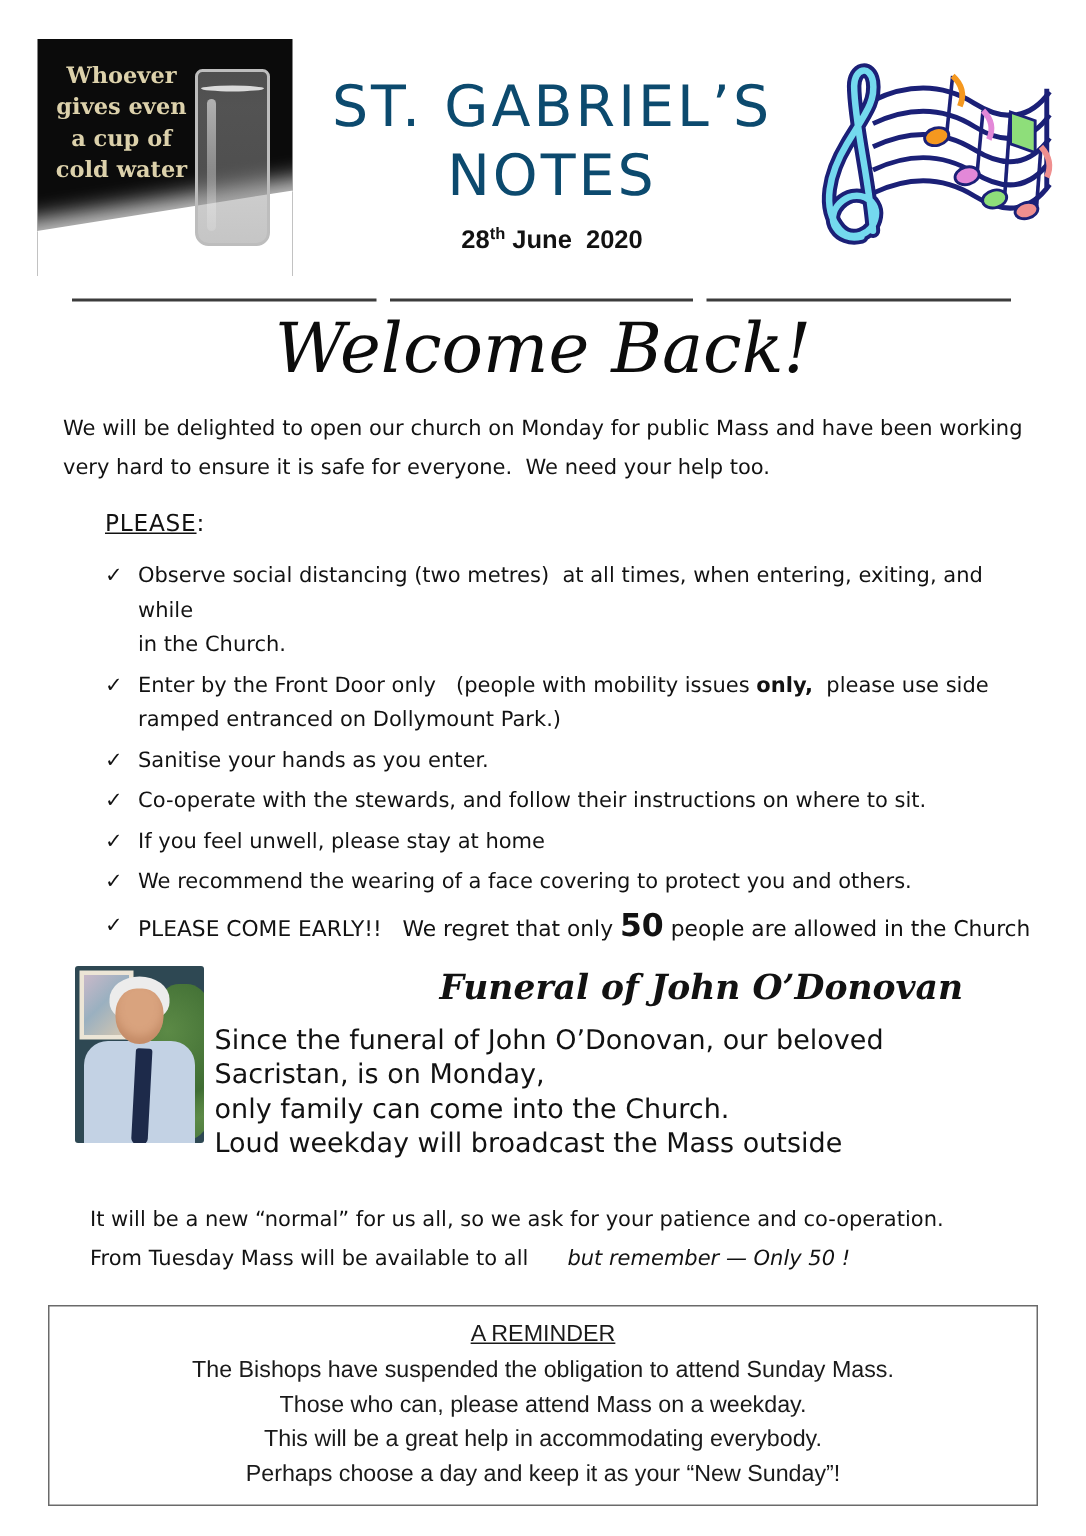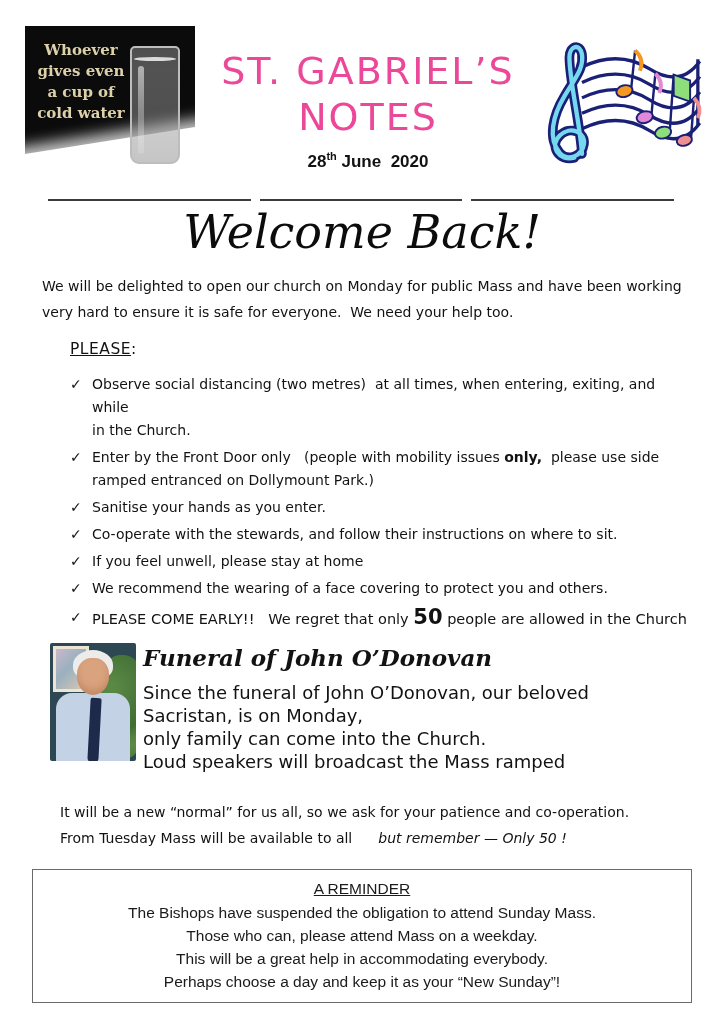--- a/index.html
+++ b/index.html
@@ -10,21 +10,21 @@
   
   .header { display:flex; align-items:flex-start; padding-top:26px; }
   .cup-image { position:relative; width:170px; height:158px; margin-left:25px; background:#0b0b0b; overflow:hidden; flex:0 0 auto; }
   .table-light { position:absolute; left:-24px; bottom:-34px; width:230px; height:78px; background:#ffffff; transform:rotate(-9deg); box-shadow:0 0 14px 8px rgba(255,255,255,0.75); }
   .glass { position:absolute; right:15px; top:20px; width:50px; height:118px; border:2px solid #bdbdbd; border-radius:5px 5px 9px 9px; background:linear-gradient(180deg, rgba(235,235,235,0.30) 0%, rgba(170,170,170,0.45) 20%, rgba(140,140,140,0.5) 100%); z-index:2; }
   .glass::before { content:""; position:absolute; left:2px; right:2px; top:9px; height:4px; background:#e9e9e9; border-radius:50%; opacity:.9; }
   .glass::after { content:""; position:absolute; left:6px; top:18px; bottom:8px; width:6px; background:linear-gradient(180deg, rgba(255,255,255,.55), rgba(255,255,255,.15)); border-radius:3px; }
   .cup-caption { position:absolute; left:4px; top:14px; width:104px; z-index:3; color:#dcd1ab; font-family:"DejaVu Serif", serif; font-weight:bold; font-size:15px; line-height:21px; text-align:center; }
 
   .title-block { flex:1 1 auto; text-align:center; padding-top:22px; }
-  .title-line1, .title-line2 { font-size:38px; letter-spacing:2px; font-weight:500; color:#ec4899; line-height:46px; }
+  .title-line1, .title-line2 { font-size:38px; letter-spacing:2px; font-weight:500; color:#0c4a6e; line-height:46px; }
   .date { margin-top:10px; font-family:"Liberation Sans", sans-serif; font-weight:bold; font-size:17px; white-space:pre; }
   .date sup { font-size:11px; }
 
   .music { flex:0 0 auto; width:165px; margin-right:18px; padding-top:12px; }
 
   
   .divider { display:flex; gap:9px; margin:15px 50px 0 48px; }
   .divider span { flex:1; height:0; border-bottom:2px solid #3c3c3c; }
 
   
@@ -44,21 +44,21 @@
   
   .funeral { margin:12px 42px 0; min-height:122px; }
   .photo { position:relative; float:left; width:86px; height:118px; margin-left:8px; background:#2e4853; overflow:hidden; border-radius:2px; }
   .photo .frame { position:absolute; left:3px; top:3px; width:36px; height:46px; background:linear-gradient(135deg,#c9b9c9,#9ab0c0 45%,#d8c8b0); border:3px solid #ece5d6; }
   .photo .plant { position:absolute; right:-12px; top:12px; width:52px; height:104px; border-radius:45%; background:radial-gradient(circle at 30% 30%, #5c8a46, #3f6d33 55%, rgba(63,109,51,0) 76%), radial-gradient(circle at 62% 68%, #6d9a50, #46743a 55%, rgba(70,116,58,0) 78%); }
   .photo .hair { position:absolute; left:23px; top:7px; width:40px; height:30px; background:#ececec; border-radius:50% 50% 42% 42%; }
   .photo .face { position:absolute; left:27px; top:15px; width:32px; height:37px; background:#d9a37e; border-radius:46% 46% 52% 52%; box-shadow:inset 0 -5px 6px rgba(170,110,75,.45); }
   .photo .shirt { position:absolute; left:6px; top:50px; width:74px; height:70px; background:#c3d2e4; border-radius:16px 16px 0 0; }
   .photo .tie { position:absolute; left:39px; top:55px; width:11px; height:64px; background:#1d2a4a; transform:rotate(3deg); border-radius:2px 2px 4px 4px; }
   .funeral-text { margin-left:101px; }
-  .funeral-text h2 { font-family:"DejaVu Serif", serif; font-style:italic; font-weight:600; font-size:23px; text-align:left; line-height:30px; margin:4px 40px 8px 0; }
+  .funeral-text h2 { font-family:"DejaVu Serif", serif; font-style:italic; font-weight:600; font-size:23px; text-align:right; line-height:30px; margin:4px 40px 8px 0; }
   .funeral-text .line { font-size:18px; line-height:23px; }
 
   
   .closing { margin:26px 60px 0; font-size:14px; line-height:26px; clear:both; }
   .closing em { margin-left:26px; font-style:italic; }
 
   
   .reminder-box { margin:18px auto 0; width:660px; border:1.5px solid #6a6a6a; text-align:center; font-family:"Liberation Sans", sans-serif; font-size:15.5px; line-height:23px; padding:7px 26px 9px; color:#1a1a1a; }
   .rem-title { text-decoration:underline; margin-bottom:1px; }
 
@@ -151,21 +151,21 @@
       <div class="plant"></div>
       <div class="shirt"></div>
       <div class="hair"></div>
       <div class="face"></div>
       <div class="tie"></div>
     </div>
     <div class="funeral-text">
       <h2>Funeral of John O’Donovan</h2>
       <div class="line">Since the funeral of John O’Donovan, our beloved Sacristan, is on Monday,</div>
       <div class="line">only family can come into the Church.</div>
-      <div class="line">Loud speakers will broadcast the Mass ramped</div>
+      <div class="line">Loud weekday will broadcast the Mass outside</div>
     </div>
   </section>
 
   <p class="closing">
       <span class="line">It will be a new “normal” for us all, so we ask for your patience and co-operation.</span>
       <span class="line"><span>From Tuesday Mass will be available to all</span><em class="gap">but remember — Only 50 !</em></span>
     </p>
 
   <div class="reminder-box">
     <div class="rem-title">A REMINDER</div>

